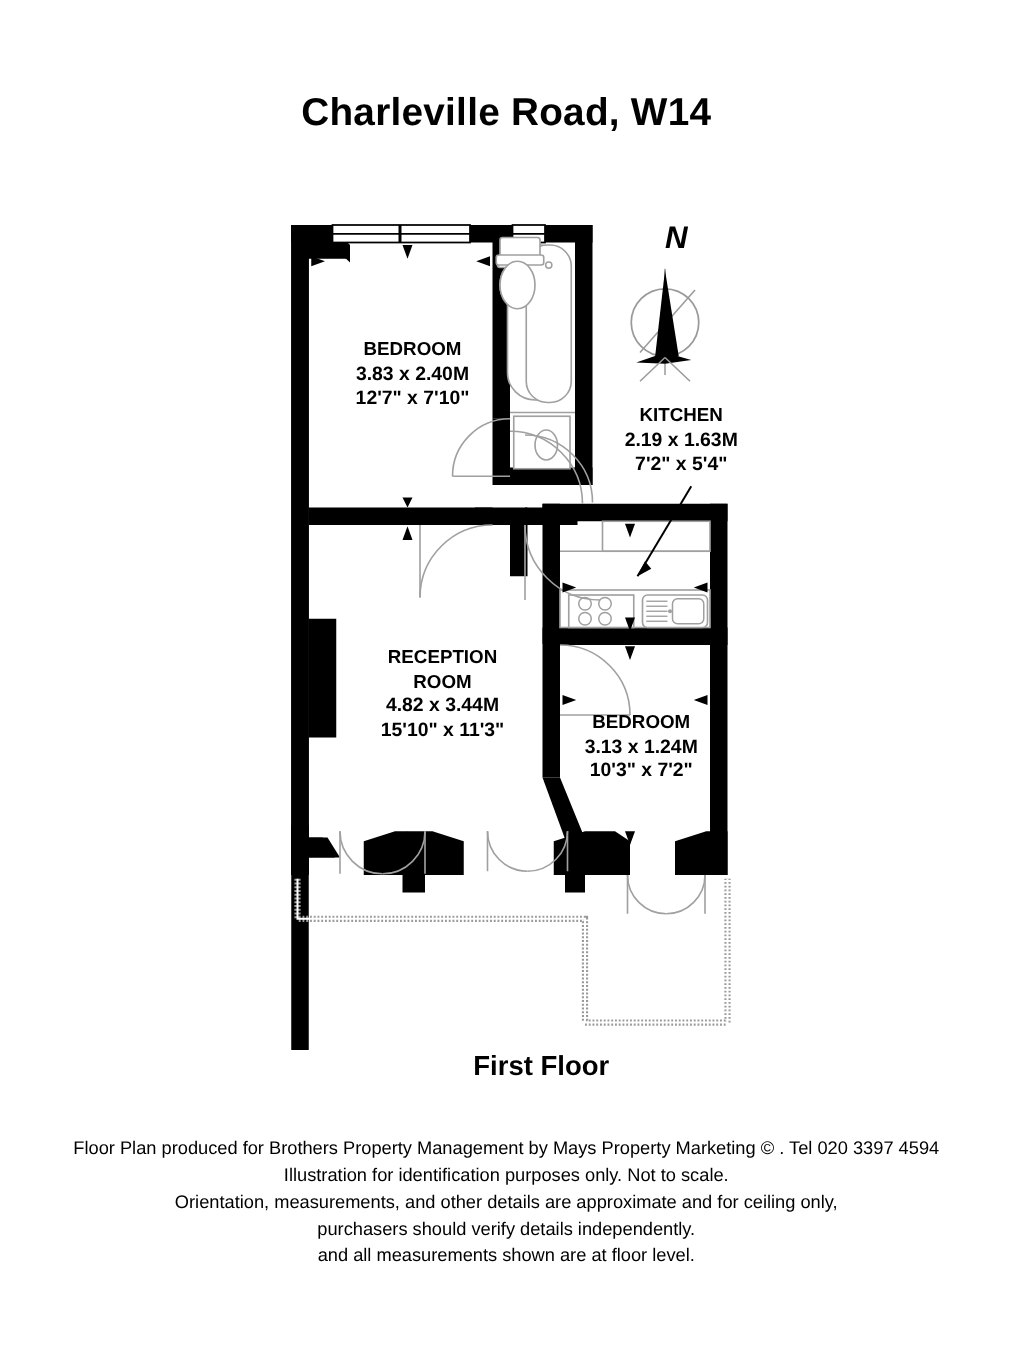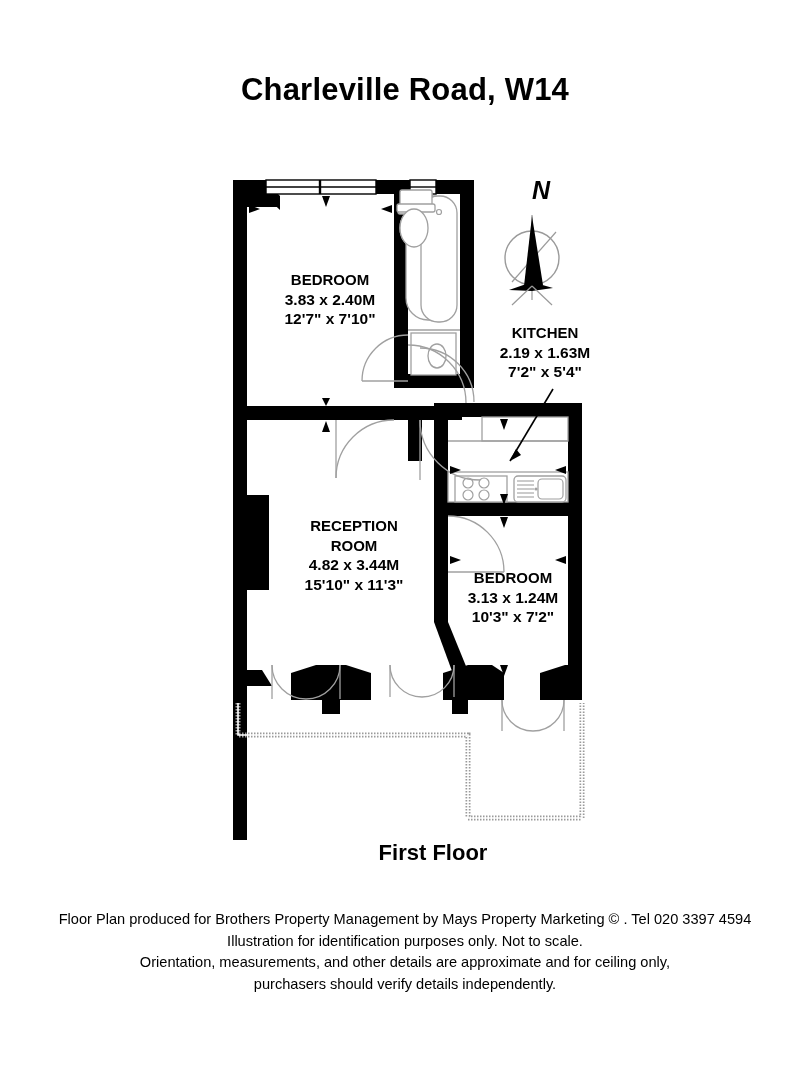--- a/index.html
+++ b/index.html
@@ -282,15 +282,16 @@
     <div class="dim">10'3" x 7'2"</div>
   </div>
 
   <div class="floorname">First Floor</div>
 
   <div class="disclaimer">
     <div>Floor Plan produced for Brothers Property Management by Mays Property Marketing © . Tel 020 3397 4594</div>
     <div>Illustration for identification purposes only. Not to scale.</div>
     <div>Orientation, measurements, and other details are approximate and for ceiling only,</div>
     <div>purchasers should verify details independently.</div>
+    <div>and all measurements shown are at floor level.</div>
   </div>
 
 </div>
 
 </body></html>

